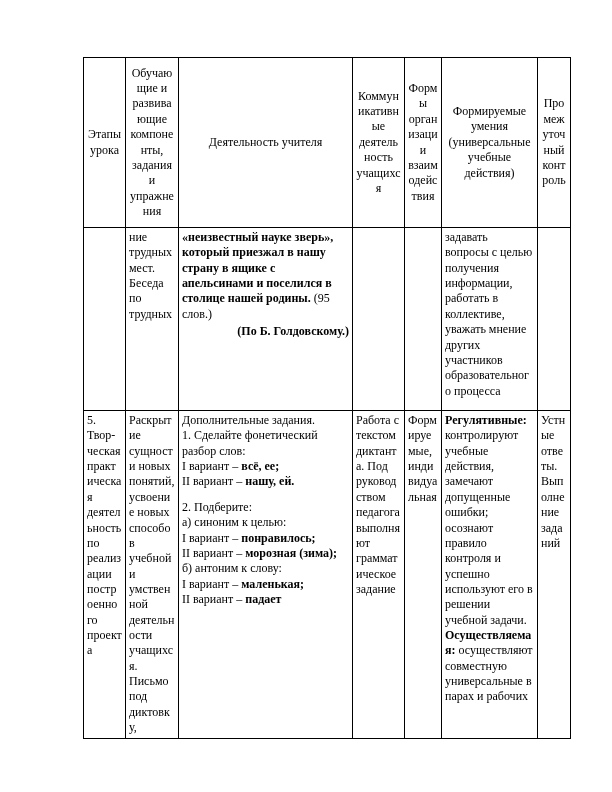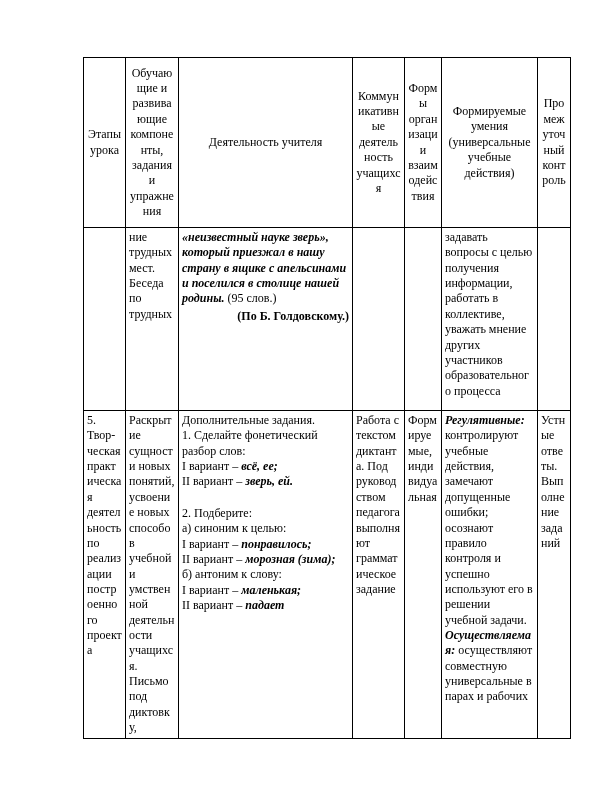--- a/index.html
+++ b/index.html
@@ -31,23 +31,23 @@
     font-weight:normal;
   }
   table.lesson th{
     text-align:center;
     vertical-align:middle;
   }
   tr.hdr th{height:165px;}
   tr.r1  td{height:178px;}
   tr.r2  td{height:312px;}
   p{margin:0;}
-  .bi{font-weight:bold;font-style:italic;}
+  .bi{font-weight:bold;}
   .b{font-weight:bold;}
-  .gap{margin-top:16px;}
+  .gap{margin-top:10px;}
   .attr{text-align:right;margin-top:2px;}
 </style>
 </head>
 <body>
 
 <div class="page">
   <table class="lesson">
     <colgroup>
       <col style="width:42px">
       <col style="width:53px">
@@ -112,21 +112,21 @@
       <td>
         <span>5. Твор-ческая практическая деятельность по реализации построенного проекта</span>
       </td>
       <td>
         <span>Раскрытие сущности новых понятий, усвоение новых способов учебной и умственной деятельности учащихся. Письмо под диктовку,</span>
       </td>
       <td>
         <p>Дополнительные задания.</p>
         <p>1. Сделайте фонетический разбор слов:</p>
         <p><span>I вариант – </span><span class="bi">всё, ее;</span></p>
-        <p><span>II вариант – </span><span class="bi">зверь, ей.</span></p>
+        <p><span>II вариант – </span><span class="bi">нашу, ей.</span></p>
         <p class="gap">2. Подберите:</p>
         <p>а) синоним к целью:</p>
         <p><span>I вариант – </span><span class="bi">понравилось;</span></p>
         <p><span>II вариант – </span><span class="bi">морозная (зима);</span></p>
         <p>б) антоним к слову:</p>
         <p><span>I вариант – </span><span class="bi">маленькая;</span></p>
         <p><span>II вариант – </span><span class="bi">падает</span></p>
       </td>
       <td>
         <span>Работа с текстом диктанта. Под руководством педагога выполняют грамматическое задание</span>

